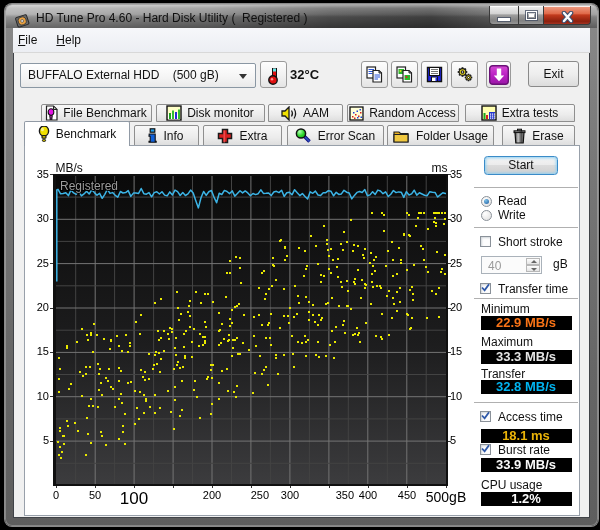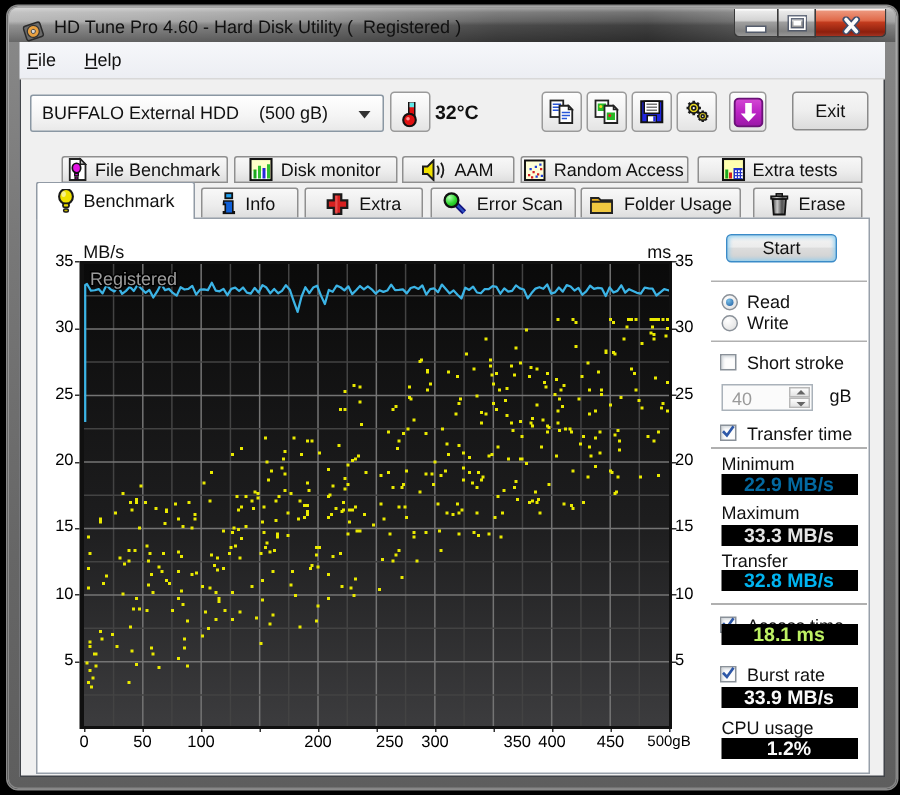--- a/index.html
+++ b/index.html
@@ -356,37 +356,37 @@
 <div style="position:absolute;left:24.5px;top:72.8px;width:3.5px;height:1px;background:#333"></div>
 <div style="position:absolute;left:422.5px;top:72.8px;width:3.5px;height:1px;background:#333"></div>
 <div style="position:absolute;right:530px;top:21.9px;font-size:11px;width:30px;text-align:right">35</div>
 <div style="position:absolute;left:425px;top:21.9px;font-size:11px">35</div>
 <div style="position:absolute;left:24.5px;top:28.4px;width:3.5px;height:1px;background:#333"></div>
 <div style="position:absolute;left:422.5px;top:28.4px;width:3.5px;height:1px;background:#333"></div>
 <div style="position:absolute;left:6px;top:342.5px;width:50px;text-align:center;font-size:11px">0</div>
 <div style="position:absolute;left:31px;top:339.5px;width:1px;height:2.5px;background:#333"></div>
 <div style="position:absolute;left:45px;top:342.5px;width:50px;text-align:center;font-size:11px">50</div>
 <div style="position:absolute;left:70px;top:339.5px;width:1px;height:2.5px;background:#333"></div>
-<div style="position:absolute;left:84px;top:342.5px;width:50px;text-align:center;font-size:11px">100</div>
+<div style="position:absolute;left:84px;top:342.5px;width:50px;text-align:center;font-size:17px">100</div>
 <div style="position:absolute;left:109px;top:339.5px;width:1px;height:2.5px;background:#333"></div>
 <div style="position:absolute;left:123px;top:327px;width:50px;text-align:center;font-size:11px">150</div>
 <div style="position:absolute;left:148px;top:339.5px;width:1px;height:2.5px;background:#333"></div>
 <div style="position:absolute;left:162px;top:342.5px;width:50px;text-align:center;font-size:11px">200</div>
 <div style="position:absolute;left:187px;top:339.5px;width:1px;height:2.5px;background:#333"></div>
 <div style="position:absolute;left:194px;top:342.5px;width:50px;text-align:right;font-size:11px">250</div>
 <div style="position:absolute;left:226px;top:339.5px;width:1px;height:2.5px;background:#333"></div>
 <div style="position:absolute;left:240px;top:342.5px;width:50px;text-align:center;font-size:11px">300</div>
 <div style="position:absolute;left:265px;top:339.5px;width:1px;height:2.5px;background:#333"></div>
 <div style="position:absolute;left:279px;top:342.5px;width:50px;text-align:right;font-size:11px">350</div>
 <div style="position:absolute;left:304px;top:339.5px;width:1px;height:2.5px;background:#333"></div>
 <div style="position:absolute;left:318px;top:342.5px;width:50px;text-align:center;font-size:11px">400</div>
 <div style="position:absolute;left:343px;top:339.5px;width:1px;height:2.5px;background:#333"></div>
 <div style="position:absolute;left:357px;top:342.5px;width:50px;text-align:center;font-size:11px">450</div>
 <div style="position:absolute;left:382px;top:339.5px;width:1px;height:2.5px;background:#333"></div>
-<div style="position:absolute;left:396px;top:342.5px;width:50px;text-align:center;font-size:10px">500gB</div>
+<div style="position:absolute;left:396px;top:342.5px;width:50px;text-align:center;font-size:14px">500gB</div>
 <div style="position:absolute;left:421px;top:339.5px;width:1px;height:2.5px;background:#333"></div>
       <div id="plot">
           <svg width="390" height="308" viewBox="0 0 390 308" style="display:block">
 <defs>
               <linearGradient id="bg" x1="0" y1="0" x2="0" y2="1">
 <stop offset="0" stop-color="#0a0a0a"></stop>
                 <stop offset="0.55" stop-color="#1d1d1e"></stop>
                 <stop offset="1" stop-color="#3c3c3e"></stop>
 </linearGradient>
             </defs>
@@ -447,33 +447,33 @@
         </div>
 <div class="lbl" style="left:528px;top:111px">gB</div>
 <span class="cb" style="left:455px;top:137px">
           <svg width="9" height="9" viewBox="0 0 9 9">
             <path d="M1 4.5l2.6 2.8L8 1.2" fill="none" stroke="#2e58a8" stroke-width="1.8"></path>
           </svg>
         </span>
         <div class="lbl" style="left:473px;top:136px">Transfer time</div>
 <div style="position:absolute;left:449px;top:152px;width:104px;height:2px;background:linear-gradient(180deg,#b0b0b0 50%,#ffffff 50%)"></div>
 <div class="lbl" style="left:456px;top:156px">Minimum</div>
-<div class="bb" style="top:170px;color:#0369a1">22.9 MB/s</div>
+<div class="bb" style="top:170px;color:#f97316">22.9 MB/s</div>
 <div class="lbl" style="left:456px;top:189px">Maximum</div>
 <div class="bb" style="top:203.5px;color:#e5e5e5">33.3 MB/s</div>
 <div class="lbl" style="left:456px;top:221px">Transfer</div>
 <div class="bb" style="top:234px;color:#00b4f0">32.8 MB/s</div>
 <div style="position:absolute;left:449px;top:256px;width:104px;height:2px;background:linear-gradient(180deg,#b0b0b0 50%,#ffffff 50%)"></div>
 <span class="cb" style="left:455px;top:265px">
           <svg width="9" height="9" viewBox="0 0 9 9">
             <path d="M1 4.5l2.6 2.8L8 1.2" fill="none" stroke="#2e58a8" stroke-width="1.8"></path>
           </svg>
         </span>
         <div class="lbl" style="left:473px;top:264px">Access time</div>
-<div class="bb" style="top:270px;color:#bef264">18.1 ms</div>
+<div class="bb" style="top:283px;color:#eab308">18.1 ms</div>
 <span class="cb" style="left:455px;top:297.5px">
           <svg width="9" height="9" viewBox="0 0 9 9">
             <path d="M1 4.5l2.6 2.8L8 1.2" fill="none" stroke="#2e58a8" stroke-width="1.8"></path>
           </svg>
         </span>
         <div class="lbl" style="left:473px;top:296.5px">Burst rate</div>
 <div class="bb" style="top:312px;color:#fafafa">33.9 MB/s</div>
 <div class="lbl" style="left:456px;top:331.5px">CPU usage</div>
 <div class="bb" style="top:345.5px;color:#fafafa">1.2%</div>
 

